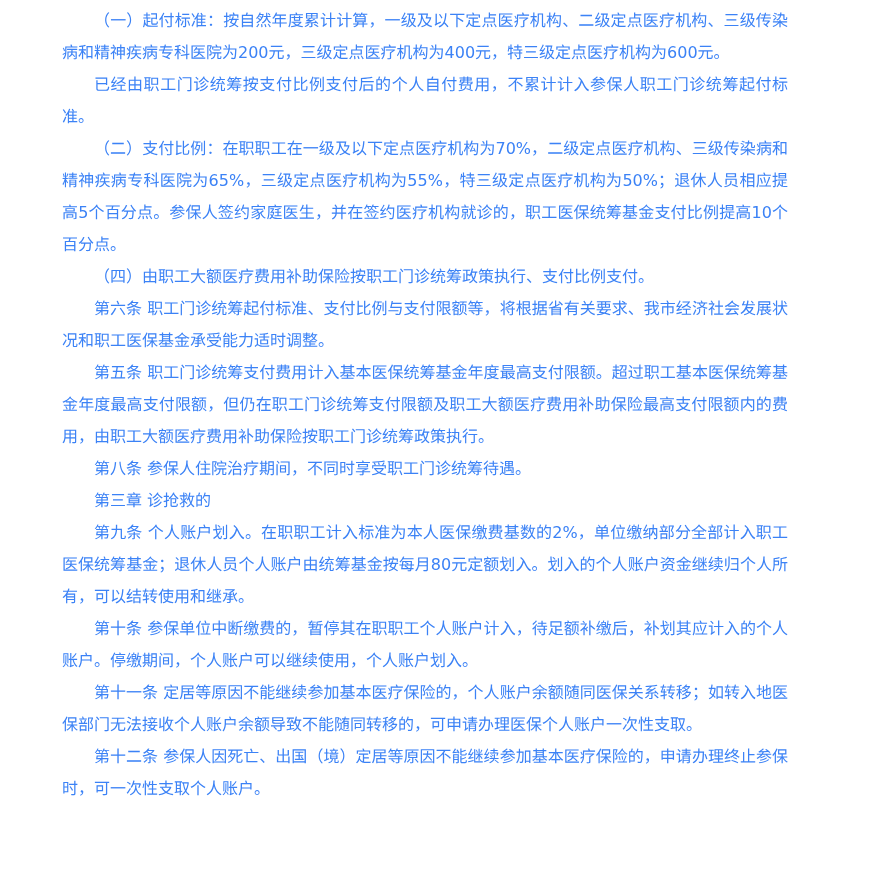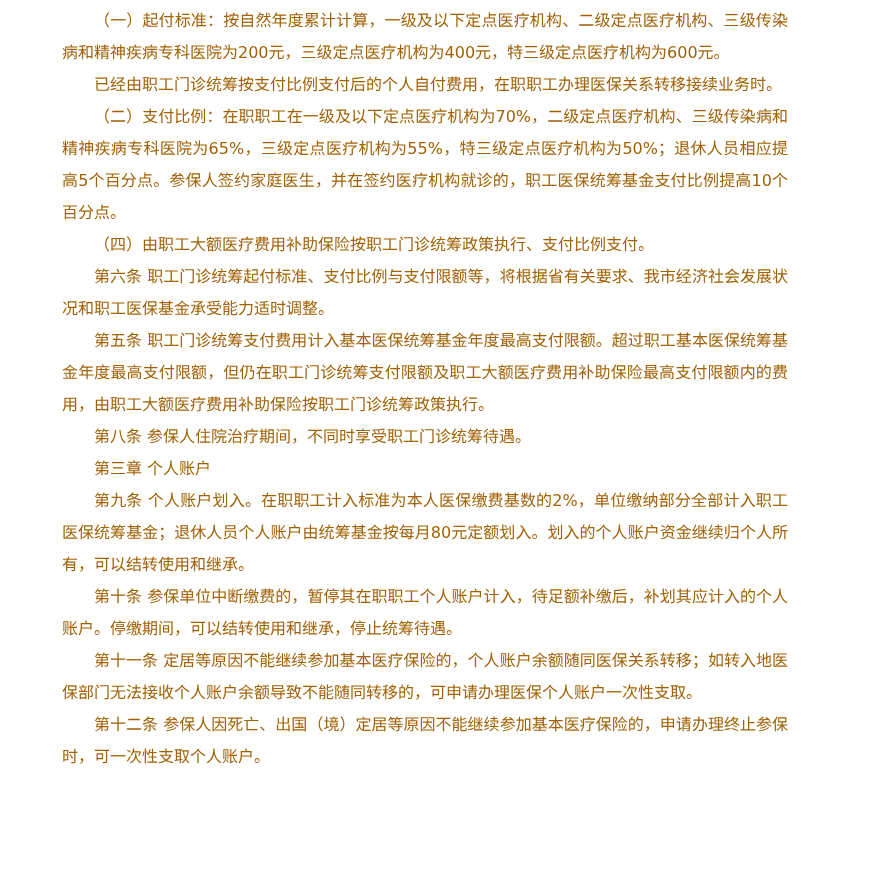--- a/index.html
+++ b/index.html
@@ -13,39 +13,39 @@
     overflow: hidden;
   }
   .document {
     box-sizing: border-box;
     width: 872px;
     height: 877px;
     padding: 5px 84px 10px 62px;
     font-family: "DejaVu Sans", "Liberation Sans", sans-serif;
     font-size: 16px;
     line-height: 32px;
-    color: #a16207;
+    color: #3b82f6;
   }
   .document p {
     margin: 0;
     padding: 0;
     text-indent: 2em;
     text-align: justify;
     word-break: break-all;
   }
 </style>
 </head>
 <body>
 
 <div class="document">
   <p>（一）起付标准：按自然年度累计计算，一级及以下定点医疗机构、二级定点医疗机构、三级传染病和精神疾病专科医院为200元，三级定点医疗机构为400元，特三级定点医疗机构为600元。</p>
-  <p>已经由职工门诊统筹按支付比例支付后的个人自付费用，在职职工办理医保关系转移接续业务时。</p>
+  <p>已经由职工门诊统筹按支付比例支付后的个人自付费用，不累计计入参保人职工门诊统筹起付标准。</p>
   <p>（二）支付比例：在职职工在一级及以下定点医疗机构为70%，二级定点医疗机构、三级传染病和精神疾病专科医院为65%，三级定点医疗机构为55%，特三级定点医疗机构为50%；退休人员相应提高5个百分点。参保人签约家庭医生，并在签约医疗机构就诊的，职工医保统筹基金支付比例提高10个百分点。</p>
   <p>（四）由职工大额医疗费用补助保险按职工门诊统筹政策执行、支付比例支付。</p>
   <p>第六条 职工门诊统筹起付标准、支付比例与支付限额等，将根据省有关要求、我市经济社会发展状况和职工医保基金承受能力适时调整。</p>
   <p>第五条 职工门诊统筹支付费用计入基本医保统筹基金年度最高支付限额。超过职工基本医保统筹基金年度最高支付限额，但仍在职工门诊统筹支付限额及职工大额医疗费用补助保险最高支付限额内的费用，由职工大额医疗费用补助保险按职工门诊统筹政策执行。</p>
   <p>第八条 参保人住院治疗期间，不同时享受职工门诊统筹待遇。</p>
-  <p>第三章 个人账户</p>
+  <p>第三章 诊抢救的</p>
   <p>第九条 个人账户划入。在职职工计入标准为本人医保缴费基数的2%，单位缴纳部分全部计入职工医保统筹基金；退休人员个人账户由统筹基金按每月80元定额划入。划入的个人账户资金继续归个人所有，可以结转使用和继承。</p>
-  <p>第十条 参保单位中断缴费的，暂停其在职职工个人账户计入，待足额补缴后，补划其应计入的个人账户。停缴期间，可以结转使用和继承，停止统筹待遇。</p>
+  <p>第十条 参保单位中断缴费的，暂停其在职职工个人账户计入，待足额补缴后，补划其应计入的个人账户。停缴期间，个人账户可以继续使用，个人账户划入。</p>
   <p>第十一条 定居等原因不能继续参加基本医疗保险的，个人账户余额随同医保关系转移；如转入地医保部门无法接收个人账户余额导致不能随同转移的，可申请办理医保个人账户一次性支取。</p>
   <p>第十二条 参保人因死亡、出国（境）定居等原因不能继续参加基本医疗保险的，申请办理终止参保时，可一次性支取个人账户。</p>
 </div>
 
 </body></html>

